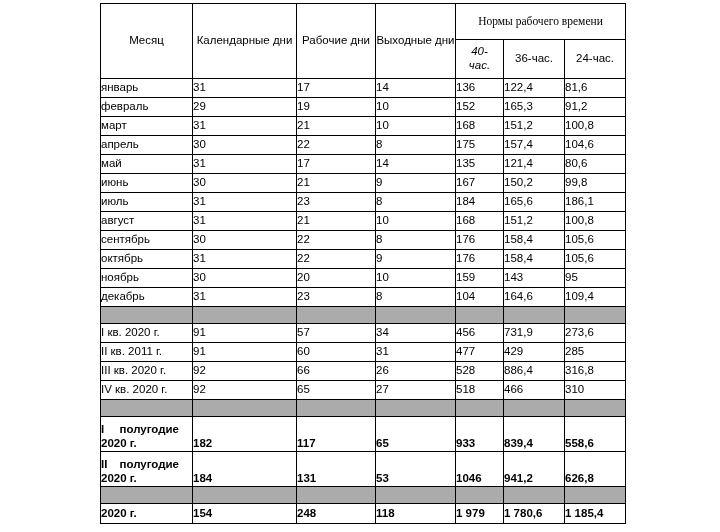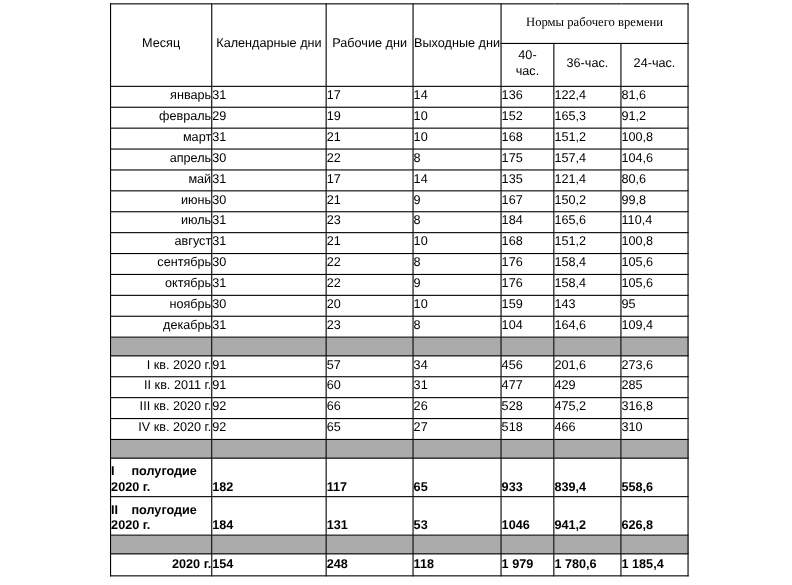--- a/index.html
+++ b/index.html
@@ -75,26 +75,27 @@
     padding: 0 2px;
     font-family: Liberation Serif, serif;
   }
   th.hdr-sub {
     height: 38px;
     padding: 0 3px;
     font-size: 11.5px;
   }
   th.hdr-sub.narrow {
     padding: 0 2px;
+    font-style: italic;
   }
 
   
   td.lbl {
     padding-left: 6px;
-    text-align: right;
+    text-align: left;
     margin-top: 12px;
   }
   td.num {
     padding-left: 6px;
     text-align: left;
   }
   tr.month-row td {
     height: 18px;
   }
   tr.month-row td.lbl,
@@ -233,21 +234,21 @@
           <td class="num">150,2</td>
           <td class="num">99,8</td>
         </tr>
         <tr class="month-row">
           <td class="lbl">июль</td>
           <td class="num">31</td>
           <td class="num">23</td>
           <td class="num">8</td>
           <td class="num">184</td>
           <td class="num">165,6</td>
-          <td class="num">110,4</td>
+          <td class="num">186,1</td>
         </tr>
         <tr class="month-row">
           <td class="lbl">август</td>
           <td class="num">31</td>
           <td class="num">21</td>
           <td class="num">10</td>
           <td class="num">168</td>
           <td class="num">151,2</td>
           <td class="num">100,8</td>
         </tr>
@@ -297,39 +298,39 @@
           <td></td>
           <td></td>
         </tr>
 
         <tr class="sum-row">
           <td class="lbl">I кв. 2020 г.</td>
           <td class="num">91</td>
           <td class="num">57</td>
           <td class="num">34</td>
           <td class="num">456</td>
-          <td class="num">201,6</td>
+          <td class="num">731,9</td>
           <td class="num">273,6</td>
         </tr>
         <tr class="sum-row">
           <td class="lbl">II кв. 2011 г.</td>
           <td class="num">91</td>
           <td class="num">60</td>
           <td class="num">31</td>
           <td class="num">477</td>
           <td class="num">429</td>
           <td class="num">285</td>
         </tr>
         <tr class="sum-row">
           <td class="lbl">III кв. 2020 г.</td>
           <td class="num">92</td>
           <td class="num">66</td>
           <td class="num">26</td>
           <td class="num">528</td>
-          <td class="num">475,2</td>
+          <td class="num">886,4</td>
           <td class="num">316,8</td>
         </tr>
         <tr class="sum-row">
           <td class="lbl">IV кв. 2020 г.</td>
           <td class="num">92</td>
           <td class="num">65</td>
           <td class="num">27</td>
           <td class="num">518</td>
           <td class="num">466</td>
           <td class="num">310</td>

